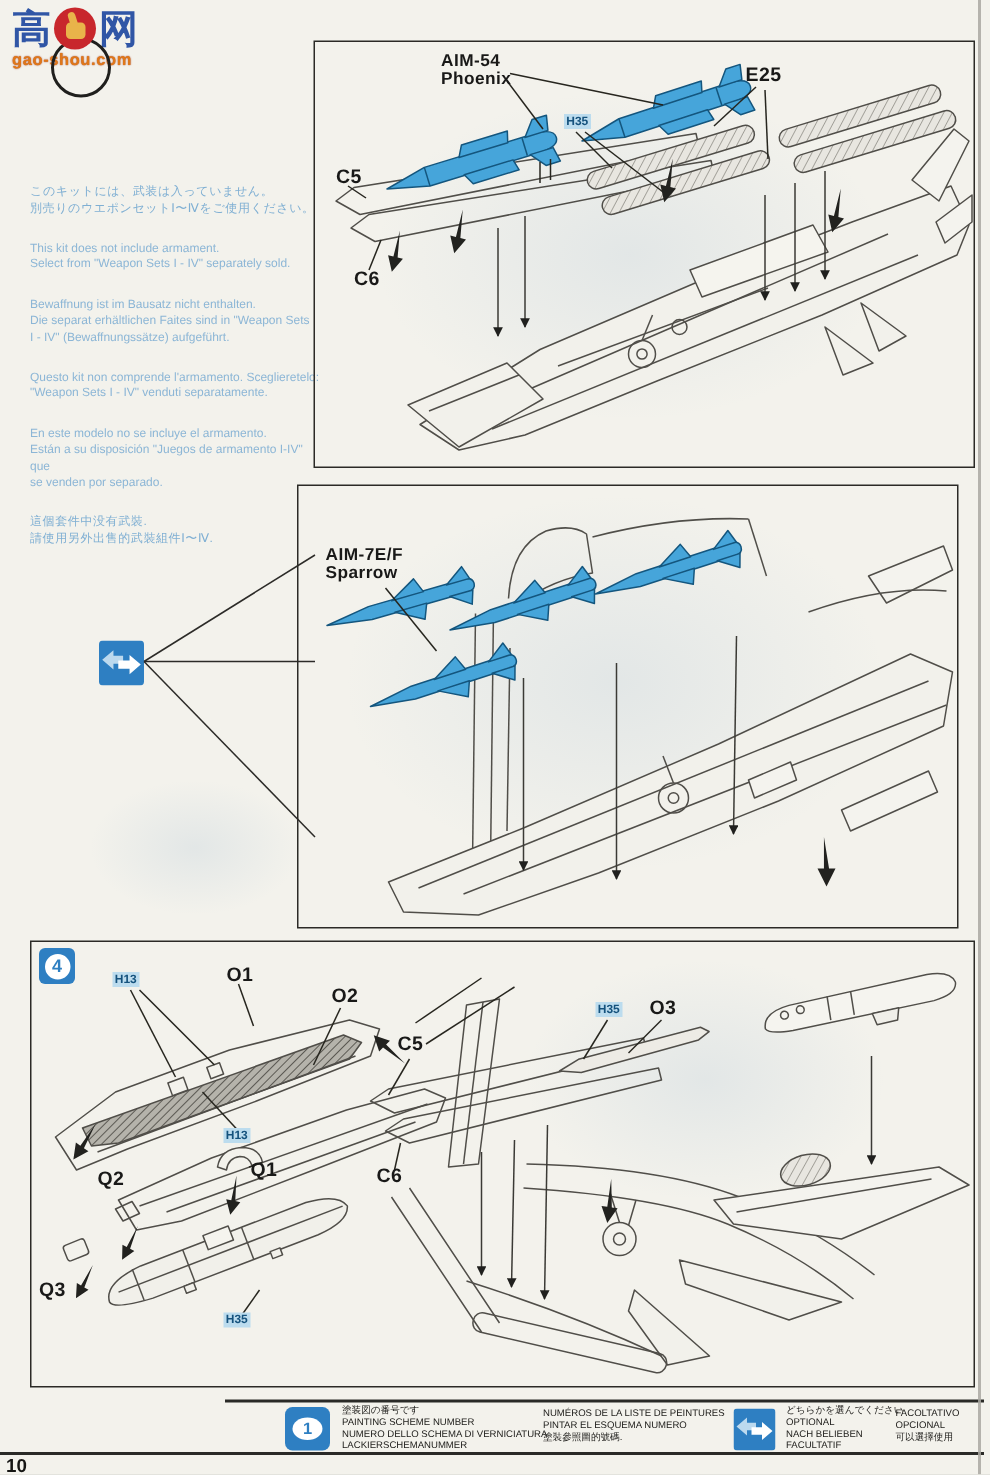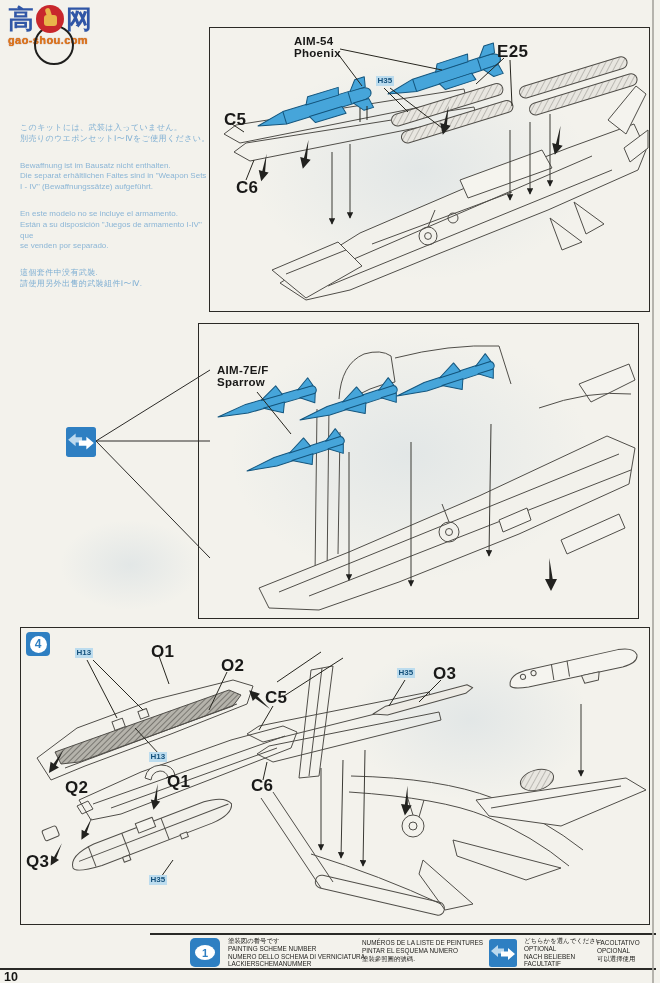--- a/index.html
+++ b/index.html
@@ -24,21 +24,21 @@
   
   .panel{position:absolute;border:1.6px solid #2b2a26;background:transparent}
   #panel1{left:209px;top:27px;width:439px;height:283px}
   #panel2{left:198px;top:323px;width:439px;height:294px}
   #panel4{left:20px;top:627px;width:628px;height:296px}
   svg.art{position:absolute;left:0;top:0;width:100%;height:100%}
   .lw{stroke:#504e49;stroke-width:1;fill:none;stroke-linejoin:round}
   .ln{stroke:#27261f;stroke-width:1;fill:none}
   .cn{stroke:#3b3a35;stroke-width:1;fill:none;marker-end:url(#ah)}
   
-  .plabel{position:absolute;font-weight:700;font-size:17px;letter-spacing:.3px;color:#191918;white-space:nowrap}
+  .plabel{position:absolute;font-weight:700;font-size:13px;letter-spacing:.3px;color:#191918;white-space:nowrap}
   .plabel.sm{font-size:11.5px;line-height:12px}
   .hlabel{position:absolute;font-size:8px;font-weight:700;color:#15527d;background:#bcdcee;
           padding:0 1.5px;line-height:10px;white-space:nowrap}
   
   .badge4{position:absolute;left:5px;top:4px;width:24px;height:24px;background:#2e7fc2;border-radius:4px;
           display:flex;align-items:center;justify-content:center;z-index:3}
   .badge4 .ring{width:17px;height:17px;border-radius:50%;background:#fff;display:flex;align-items:center;
                 justify-content:center;font-weight:800;font-size:12px;color:#2e7fc2}
   .scheme-icon{position:absolute;left:190px;top:938px;width:30px;height:29px;background:#2e7fc2;border-radius:5px;
                display:flex;align-items:center;justify-content:center}
@@ -108,23 +108,31 @@
     </div>
     <div class="wm-site">gao-shou.com</div>
   </div>
 
   <div class="notice">
     <div class="npara jp">
       <div>このキットには、武装は入っていません。</div>
       <div>別売りのウエポンセットⅠ〜Ⅳをご使用ください。</div>
     </div>
     <div class="npara">
+      <div>This kit does not include armament.</div>
+      <div>Select from "Weapon Sets I - IV" separately sold.</div>
+    </div>
+    <div class="npara">
       <div>Bewaffnung ist im Bausatz nicht enthalten.</div>
       <div>Die separat erhältlichen Faites sind in "Weapon Sets</div>
       <div>I - IV" (Bewaffnungssätze) aufgeführt.</div>
+    </div>
+    <div class="npara">
+      <div>Questo kit non comprende l'armamento. Sceglieretelo:</div>
+      <div>"Weapon Sets I - IV" venduti separatamente.</div>
     </div>
     <div class="npara">
       <div>En este modelo no se incluye el armamento.</div>
       <div>Están a su disposición "Juegos de armamento I-IV" que</div>
       <div>se venden por separado.</div>
     </div>
     <div class="npara zh">
       <div>這個套件中没有武裝.</div>
       <div>請使用另外出售的武裝組件Ⅰ〜Ⅳ.</div>
     </div>

